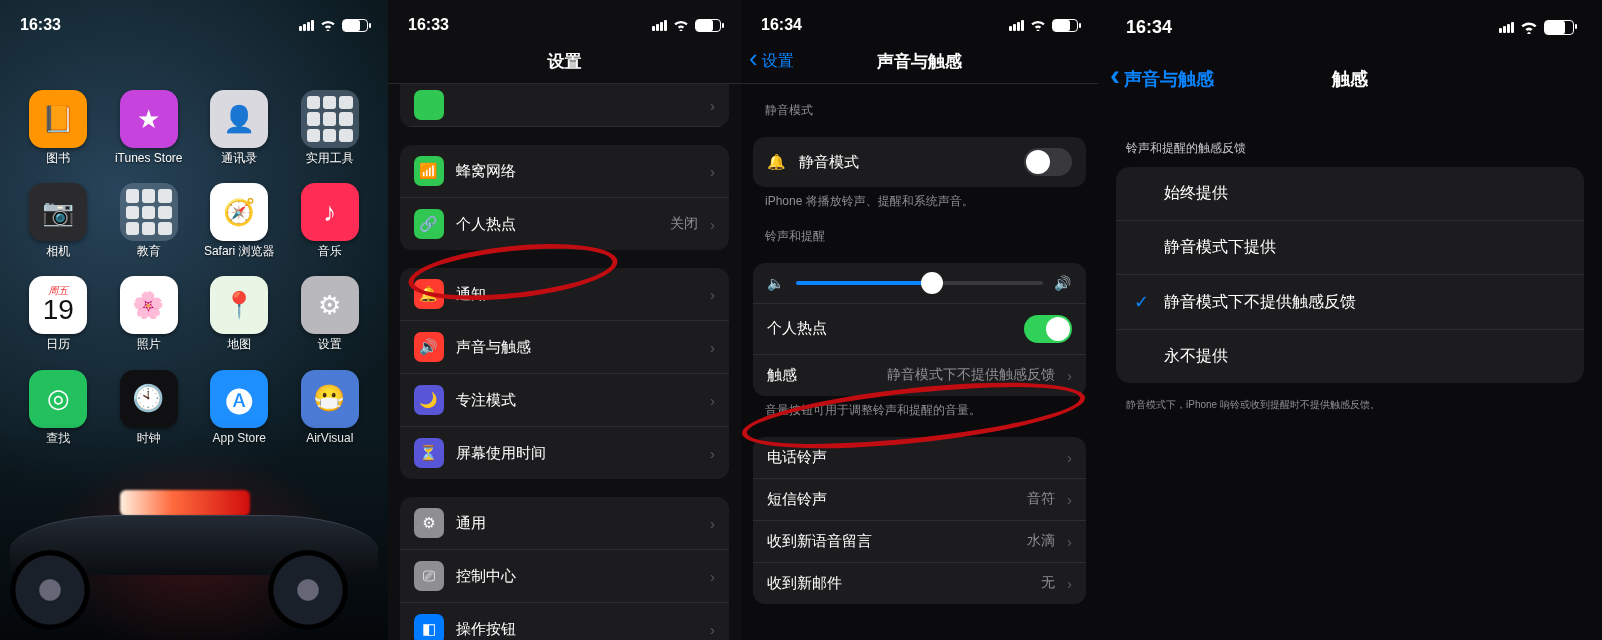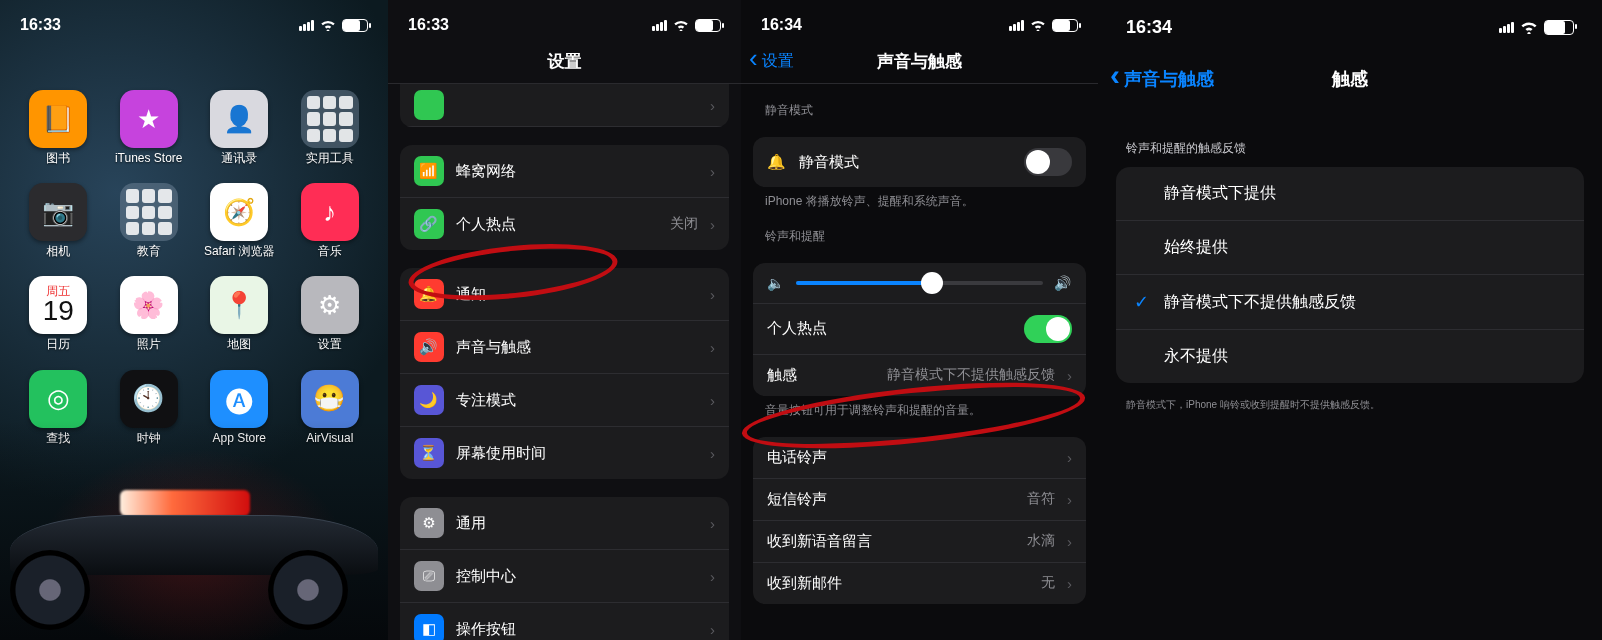--- a/index.html
+++ b/index.html
@@ -218,21 +218,21 @@
           <div class="ico" style="background:#ffffff;">🧭</div>
           <div class="lbl">Safari 浏览器</div>
         </div>
         <div class="app">
           <div class="ico" style="background:#ff2d55;">♪</div>
           <div class="lbl">音乐</div>
         </div>
         <div class="app">
           <div class="ico" style="background:#ffffff;color:#111;">
             <div style="display:flex;flex-direction:column;align-items:center;line-height:1;">
-              <div style="font-size:12px;color:#e33;">周五</div>
+              <div style="font-size:10px;color:#e33;font-style:italic;">周五</div>
               <div style="font-size:28px;font-weight:300;">19</div>
             </div>
           </div>
           <div class="lbl">日历</div>
         </div>
         <div class="app">
           <div class="ico" style="background:#ffffff;">🌸</div>
           <div class="lbl">照片</div>
         </div>
         <div class="app">
@@ -461,25 +461,25 @@
     <span class="back4">
        <span class="chevL"></span>
        <span>声音与触感</span>
     </span>
     <span class="title4">触感</span>
   </div>
   <div class="sec-h4">铃声和提醒的触感反馈</div>
   <div class="group4" id="p4opts">
         <div class="row4">
           <span class="chk"></span>
-          <span>静音模式下提供</span>
+          <span>始终提供</span>
         </div>
         <div class="row4">
           <span class="chk"></span>
-          <span>始终提供</span>
+          <span>静音模式下提供</span>
         </div>
         <div class="row4">
           <span class="chk">✓</span>
           <span>静音模式下不提供触感反馈</span>
         </div>
         <div class="row4">
           <span class="chk"></span>
           <span>永不提供</span>
         </div>
       </div>

